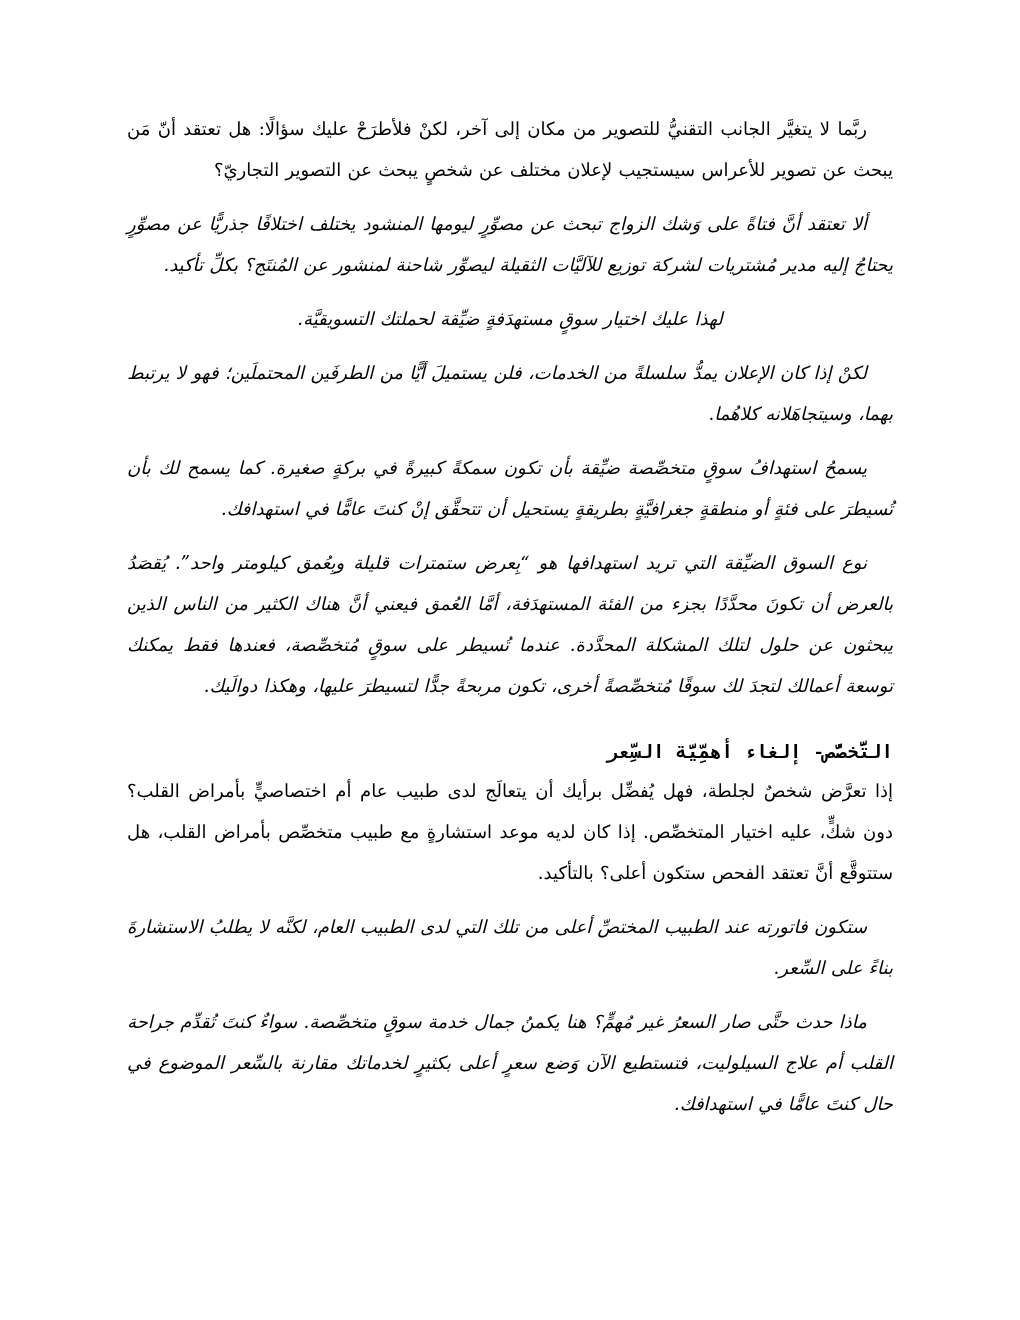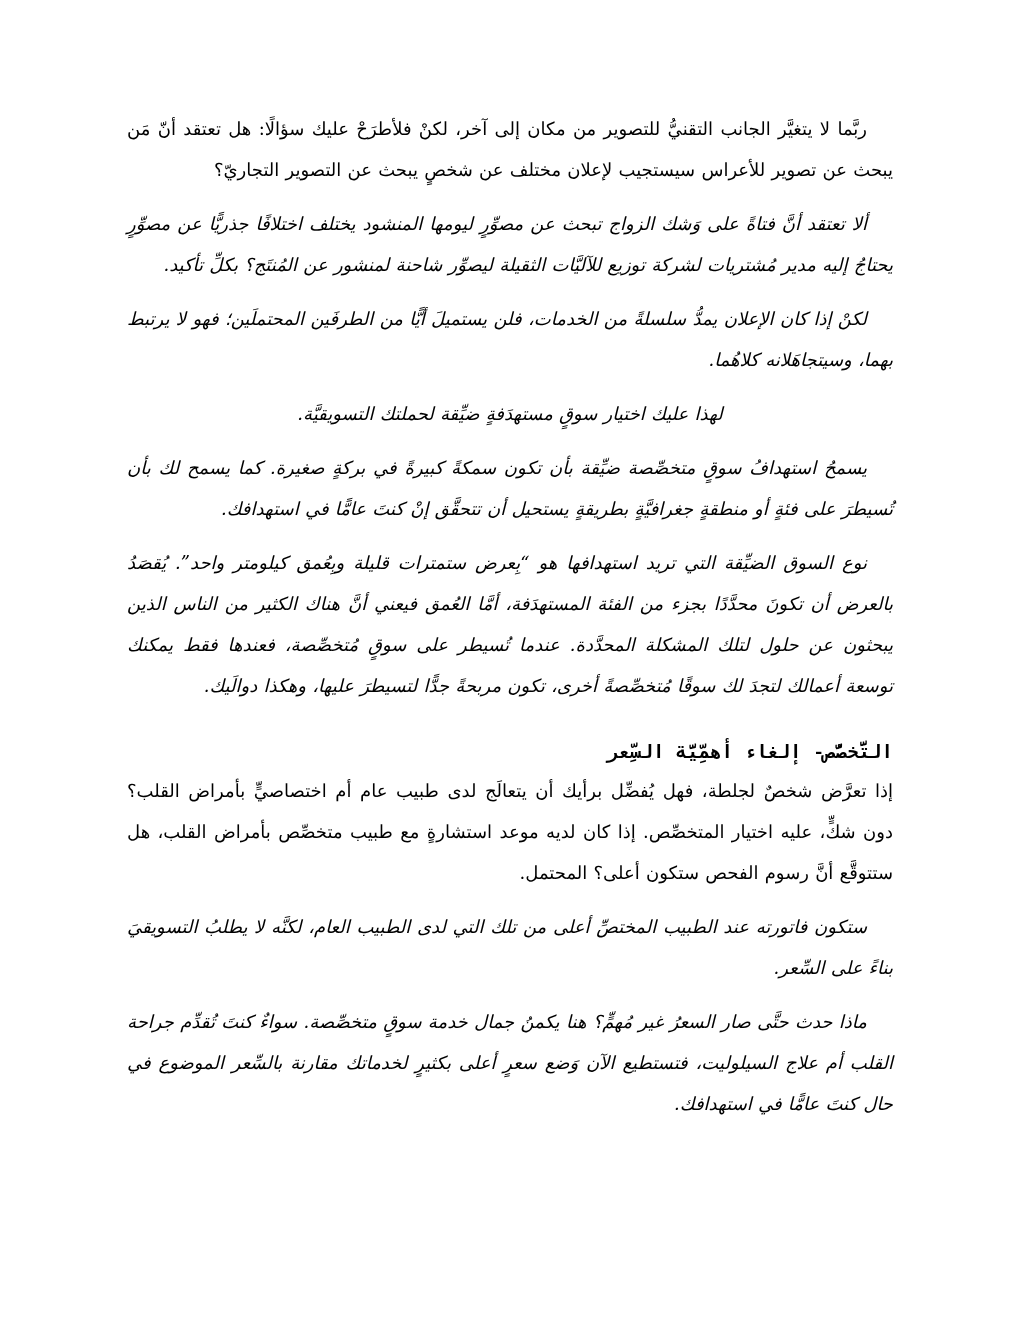--- a/index.html
+++ b/index.html
@@ -90,39 +90,39 @@
 <body>
 
 <div id="page">
 
   <div id="content">
 
     <p class="para">ربَّما لا يتغيَّر الجانب التقنيُّ للتصوير من مكان إلى آخر، لكنْ فلأطرَحْ عليك سؤالًا: هل تعتقد أنّ مَن يبحث عن تصوير للأعراس سيستجيب لإعلان مختلف عن شخصٍ يبحث عن التصوير التجاريّ؟</p>
 
     <p class="para">ألا تعتقد أنَّ فتاةً على وَشك الزواج تبحث عن مصوِّرٍ ليومها المنشود يختلف اختلافًا جذريًّا عن مصوِّرٍ يحتاجُ إليه مدير مُشتريات لشركة توزيع للآليَّات الثقيلة ليصوِّر شاحنة لمنشور عن المُنتَج؟ بكلِّ تأكيد.</p>
 
+    <p class="para centered">لهذا عليك اختيار سوقٍ مستهدَفةٍ ضيِّقة لحملتك التسويقيَّة.</p>
+
     <p class="para">لكنْ إذا كان الإعلان يمدُّ سلسلةً من الخدمات، فلن يستميلَ أيًّا من الطرفَين المحتملَين؛ فهو لا يرتبط بهما، وسيتجاهَلانه كلاهُما.</p>
-
-    <p class="para centered">لهذا عليك اختيار سوقٍ مستهدَفةٍ ضيِّقة لحملتك التسويقيَّة.</p>
 
 
     <p class="para">يسمحُ استهدافُ سوقٍ متخصِّصة ضيِّقة بأن تكون سمكةً كبيرةً في بركةٍ صغيرة. كما يسمح لك بأن تُسيطرَ على فئةٍ أو منطقةٍ جغرافيَّةٍ بطريقةٍ يستحيل أن تتحقَّق إنْ كنتَ عامًّا في استهدافك.</p>
 
     <p class="para">نوع السوق الضيِّقة التي تريد استهدافها هو “بِعرض ستمترات قليلة وبِعُمق كيلومتر واحد”. يُقصَدُ بالعرض أن تكونَ محدَّدًا بجزء من الفئة المستهدَفة، أمَّا العُمق فيعني أنَّ هناك الكثير من الناس الذين يبحثون عن حلول لتلك المشكلة المحدَّدة. عندما تُسيطر على سوقٍ مُتخصِّصة، فعندها فقط يمكنك توسعة أعمالك لتجدَ لك سوقًا مُتخصِّصةً أخرى، تكون مربحةً جدًّا لتسيطرَ عليها، وهكذا دوالَيك.</p>
 
 
     <div class="gap-before-heading"></div>
 
     <h2 class="section-heading">التَّخصُّص- إلغاء أهمِّيَّة السِّعر</h2>
 
     <div class="gap-after-heading"></div>
 
-    <p class="para noindent">إذا تعرَّض شخصٌ لجلطة، فهل يُفضِّل برأيك أن يتعالَج لدى طبيب عام أم اختصاصيٍّ بأمراض القلب؟ دون شكٍّ، عليه اختيار المتخصِّص. إذا كان لديه موعد استشارةٍ مع طبيب متخصِّص بأمراض القلب، هل ستتوقَّع أنَّ رسوم الفحص ستكون أعلى؟ المحتمل.</p>
+    <p class="para noindent">إذا تعرَّض شخصٌ لجلطة، فهل يُفضِّل برأيك أن يتعالَج لدى طبيب عام أم اختصاصيٍّ بأمراض القلب؟ دون شكٍّ، عليه اختيار المتخصِّص. إذا كان لديه موعد استشارةٍ مع طبيب متخصِّص بأمراض القلب، هل ستتوقَّع أنَّ تعتقد الفحص ستكون أعلى؟ بالتأكيد.</p>
 
-    <p class="para">ستكون فاتورته عند الطبيب المختصِّ أعلى من تلك التي لدى الطبيب العام، لكنَّه لا يطلبُ التسويقيَ بناءً على السِّعر.</p>
+    <p class="para">ستكون فاتورته عند الطبيب المختصِّ أعلى من تلك التي لدى الطبيب العام، لكنَّه لا يطلبُ الاستشارةَ بناءً على السِّعر.</p>
 
     <p class="para">ماذا حدث حتَّى صار السعرُ غير مُهمٍّ؟ هنا يكمنُ جمال خدمة سوقٍ متخصِّصة. سواءٌ كنتَ تُقدِّم جراحة القلب أم علاج السيلوليت، فتستطيع الآن وَضع سعرٍ أعلى بكثيرٍ لخدماتك مقارنة بالسِّعر الموضوع في حال كنتَ عامًّا في استهدافك.</p>
 
   </div>
 
   <div class="clipped-line">ـ</div>
 
 </div>
 
 </body></html>

